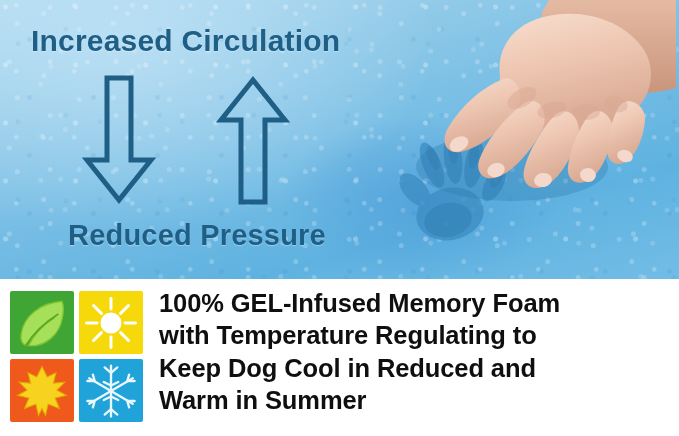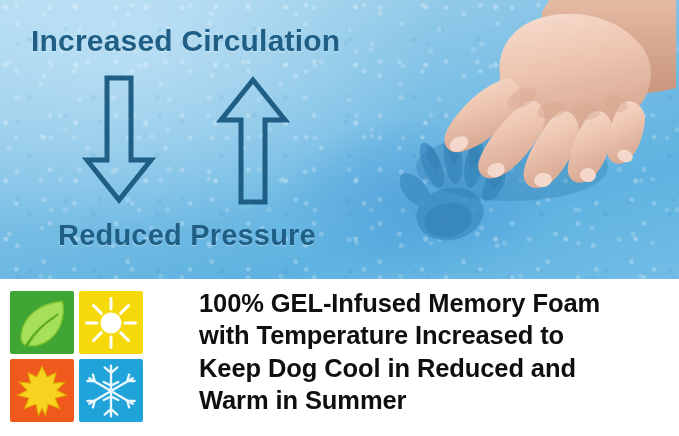--- a/index.html
+++ b/index.html
@@ -86,21 +86,21 @@
     letter-spacing: 0.2px;
     white-space: nowrap;
     text-shadow: 0 1px 1px rgba(255,255,255,0.35);
   }
   #label-circulation {
     left: 31px;
     top: 24px;
     font-size: 30px;
   }
   #label-pressure {
-    left: 58px;
+    left: 68px;
     top: 219px;
     font-size: 29px;
   }
 
   #arrow-down {
     position: absolute;
     left: 82px;
     top: 74px;
     width: 74px;
     height: 132px;
@@ -116,21 +116,20 @@
   
   #info-panel {
     position: absolute;
     left: 0;
     top: 279px;
     width: 679px;
     height: 157px;
     background: #ffffff;
     display: flex;
     align-items: flex-start;
-    gap: 40px;
   }
   #icon-grid {
     margin: 12px 0 0 10px;
     width: 133px;
     height: 131px;
     display: grid;
     grid-template-columns: 1fr 1fr;
     grid-template-rows: 1fr 1fr;
     gap: 5px;
     flex: 0 0 auto;
@@ -285,19 +284,19 @@
             <path d="M14 43 L6 43 M14 43 L12 50 M50 21 L58 21 M50 21 L52 14"></path>
             <path d="M32 26 L24 22 M32 26 L40 22 M32 38 L24 42 M32 38 L40 42"></path>
           </g>
         </svg>
       </div>
 
     </div>
 
     <div id="info-text">
       <span>100% GEL-Infused Memory Foam</span>
-      <span>with Temperature Increased to</span>
+      <span>with Temperature Regulating to</span>
       <span>Keep Dog Cool in Reduced and</span>
       <span>Warm in Summer</span>
     </div>
 
   </div>
 </div>
 
 </body></html>

